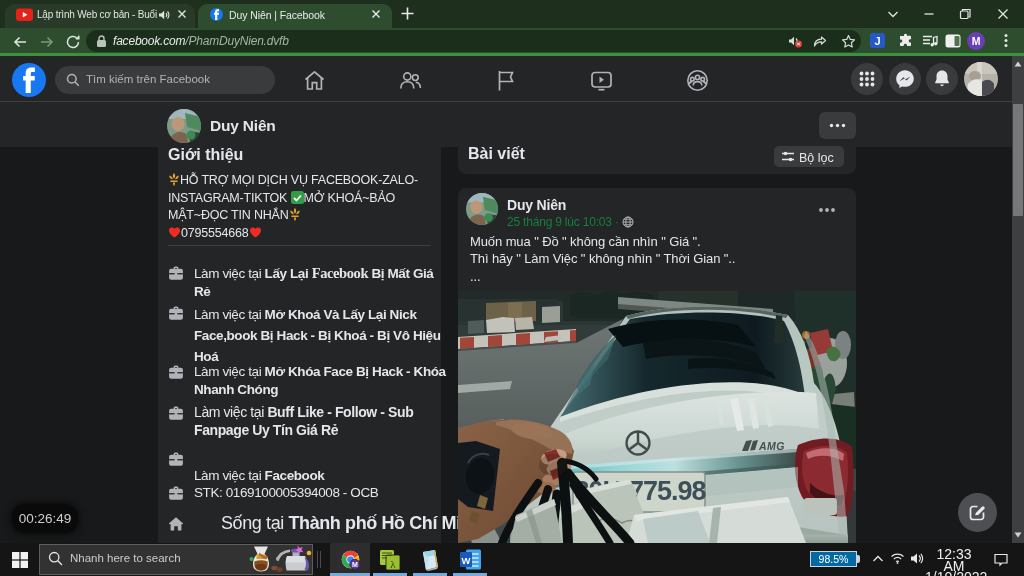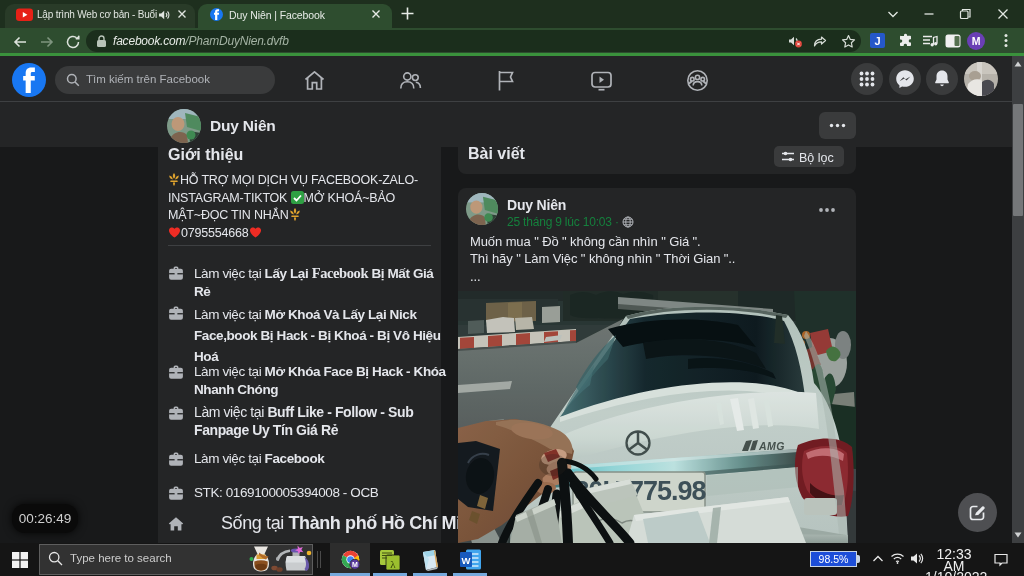--- a/index.html
+++ b/index.html
@@ -276,21 +276,21 @@
     <use href="#brf"></use>
   </svg>
 <div class="a" style="left:194px;top:363px;font-size:13.5px;letter-spacing:-0.4px;line-height:17.5px;color:#e4e6eb;white-space:nowrap;">Làm việc tại <b>Mở Khóa Face Bị Hack - Khóa<br>Nhanh Chóng</b></div>
 <svg class="a" style="left:168px;top:405px" width="16" height="16" viewBox="0 0 16 16">
     <use href="#brf"></use>
   </svg>
 <div class="a" style="left:194px;top:404px;font-size:14px;letter-spacing:-0.4px;line-height:17.5px;color:#e4e6eb;white-space:nowrap;">Làm việc tại <b>Buff Like - Follow - Sub<br>Fanpage Uy Tín Giá Rẻ</b></div>
 <svg class="a" style="left:168px;top:451px" width="16" height="16" viewBox="0 0 16 16">
     <use href="#brf"></use>
   </svg>
-<div class="a" style="left:194px;top:450px;font-size:13.5px;letter-spacing:-0.4px;line-height:17.5px;color:#e4e6eb;white-space:nowrap;">Làm việc tại <b>Facebook</b></div>
+<div class="a" style="left:194px;top:467px;font-size:13.5px;letter-spacing:-0.4px;line-height:17.5px;color:#e4e6eb;white-space:nowrap;">Làm việc tại <b>Facebook</b></div>
 <svg class="a" style="left:168px;top:485px" width="16" height="16" viewBox="0 0 16 16">
     <use href="#brf"></use>
   </svg>
 <div class="a" style="left:194px;top:484px;font-size:13.5px;letter-spacing:-0.4px;line-height:17.5px;color:#e4e6eb;white-space:nowrap;">STK: 0169100005394008 - OCB</div>
 <svg class="a" style="left:168px;top:516px" width="16" height="16" viewBox="0 0 16 16" fill="#b0b3b8">
     <path d="M8 1.2 L15.2 7.4 L14 8.6 L13.4 8.1 V14.6 H9.8 V10.2 H6.2 V14.6 H2.6 V8.1 L2 8.6 L0.8 7.4 Z"></path>
   </svg>
 <div class="a" style="left:194px;top:515px;font-size:18px;letter-spacing:-0.4px;line-height:17.5px;color:#e4e6eb;white-space:nowrap;margin-left:27px;">Sống tại <b>Thành phố Hồ Chí Minh</b></div>
 
 <div class="a" style="left:458px;top:147px;width:398px;height:27px;background:#242526;border-radius:0 0 8px 8px;"></div>
@@ -538,21 +538,21 @@
     <rect x="0" y="0" width="7.4" height="7.4"></rect>
     <rect x="8.6" y="0" width="7.4" height="7.4"></rect>
     <rect x="0" y="8.6" width="7.4" height="7.4"></rect>
     <rect x="8.6" y="8.6" width="7.4" height="7.4"></rect>
   </svg>
 <div class="a" style="left:39px;top:544px;width:274px;height:31px;background:#323232;border:1px solid #5e5e5e;box-sizing:border-box;"></div>
 <svg class="a" style="left:48px;top:551px" width="15" height="16" viewBox="0 0 15 16" fill="none" stroke="#e8e8e8" stroke-width="1.3">
     <circle cx="6.2" cy="6.2" r="4.7"></circle>
     <path d="M9.8 9.8 L14 14"></path>
   </svg>
-<div class="a" style="left:70px;top:552px;font-size:11.5px;color:#cccccc;">Type here to search</div>
+<div class="a" style="left:70px;top:552px;font-size:11.5px;color:#cccccc;">Nhanh here to search</div>
 
 <svg class="a" style="left:248px;top:545px" width="64" height="29" viewBox="0 0 64 29">
 <path d="M6 1.5 L20 1.5 L16.5 9 Q21 12.5 21 19 Q21 26.5 13 26.5 Q5 26.5 5 19 Q5 12.5 9.5 9 Z" fill="#e9e6e1"></path>
 <path d="M6.3 16.5 Q13 14 19.7 16.5 L19.7 19 Q19.7 25.8 13 25.8 Q6.3 25.8 6.3 19 Z" fill="#8a4f1f"></path>
 <path d="M7.5 20 Q13 17.5 18.5 20 L18.5 21.5 Q18 25.2 13 25.2 Q8 25.2 7.5 21.5 Z" fill="#6b3a14"></path>
 <rect x="8.5" y="9.5" width="9" height="4.5" fill="#d89c35"></rect>
 <path d="M11 7.5 Q15 11 20.5 11.5 L18 14.5 Q13.5 13 11 10 Z" fill="#b06a28"></path>
 <circle cx="3.5" cy="14" r="2" fill="#2fae4e"></circle>
 <ellipse cx="26.5" cy="23" rx="3.2" ry="2.3" fill="#7e4a33"></ellipse>
     <ellipse cx="31.5" cy="24.5" rx="3.2" ry="2.3" fill="#6e3f2b"></ellipse>
@@ -605,21 +605,21 @@
     </g>
 <rect x="0" y="3" width="12" height="15" rx="1" fill="#185abd"></rect>
 <text x="6" y="14.5" text-anchor="middle" font-family="Liberation Sans" font-size="9.5" font-weight="bold" fill="#fff">W</text>
 </svg>
 
 <div class="a" style="left:330px;top:573px;width:40px;height:2.5px;background:#76a9dc;"></div>
 <div class="a" style="left:373px;top:573px;width:34px;height:2.5px;background:#76a9dc;"></div>
 <div class="a" style="left:413px;top:573px;width:34px;height:2.5px;background:#76a9dc;"></div>
 <div class="a" style="left:453px;top:573px;width:34px;height:2.5px;background:#76a9dc;"></div>
 
-<div class="a" style="left:810px;top:551px;width:47px;height:16px;background:#1d4ed8;border:1px solid #c8d4e4;box-sizing:border-box;text-align:center;line-height:14px;font-size:10.5px;color:#fff;">98.5%</div>
+<div class="a" style="left:810px;top:551px;width:47px;height:16px;background:#0369a1;border:1px solid #c8d4e4;box-sizing:border-box;text-align:center;line-height:14px;font-size:10.5px;color:#fff;">98.5%</div>
 <div class="a" style="left:857px;top:555px;width:3px;height:8px;background:#c8d4e4;border-radius:0 2px 2px 0;"></div>
 <svg class="a" style="left:872px;top:554px" width="12" height="10" viewBox="0 0 12 10" fill="none" stroke="#e8e8e8" stroke-width="1.3">
     <path d="M1.5 7 L6 2.5 L10.5 7"></path>
   </svg>
 <svg class="a" style="left:890px;top:552px" width="15" height="13" viewBox="0 0 15 13" fill="none" stroke="#e8e8e8" stroke-width="1.2">
     <path d="M1.5 4.5 A9 9 0 0 1 13.5 4.5"></path>
     <path d="M3.8 7 A5.8 5.8 0 0 1 11.2 7"></path>
     <path d="M6 9.5 A2.8 2.8 0 0 1 9 9.5"></path>
     <circle cx="7.5" cy="11" r="0.9" fill="#e8e8e8" stroke="none"></circle>
   </svg>

